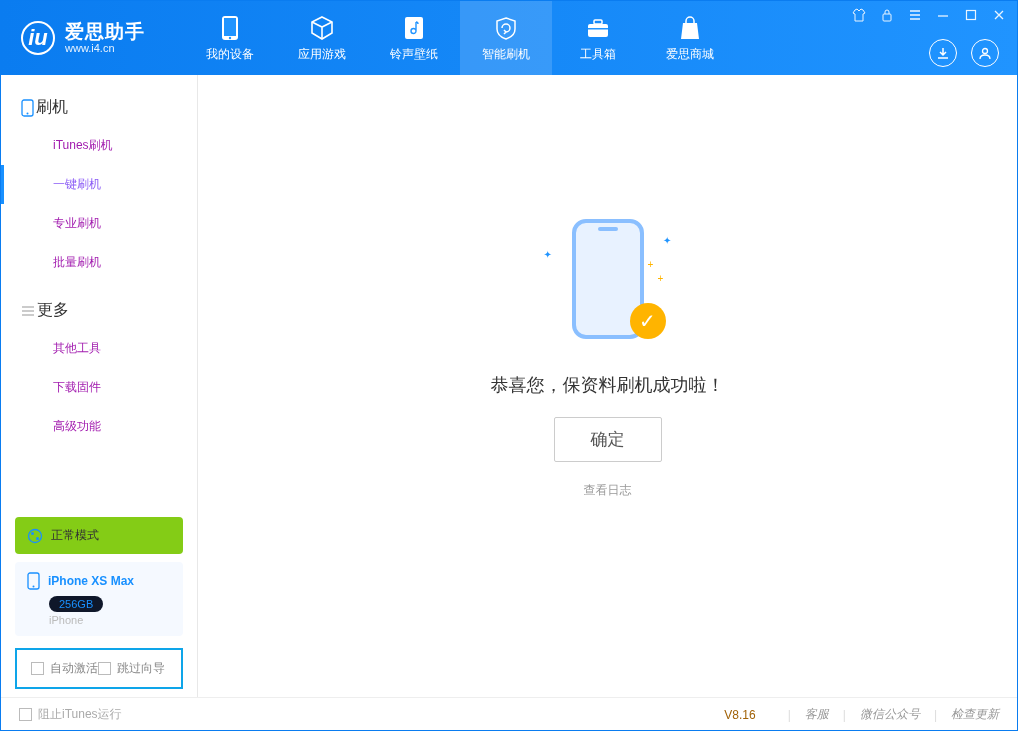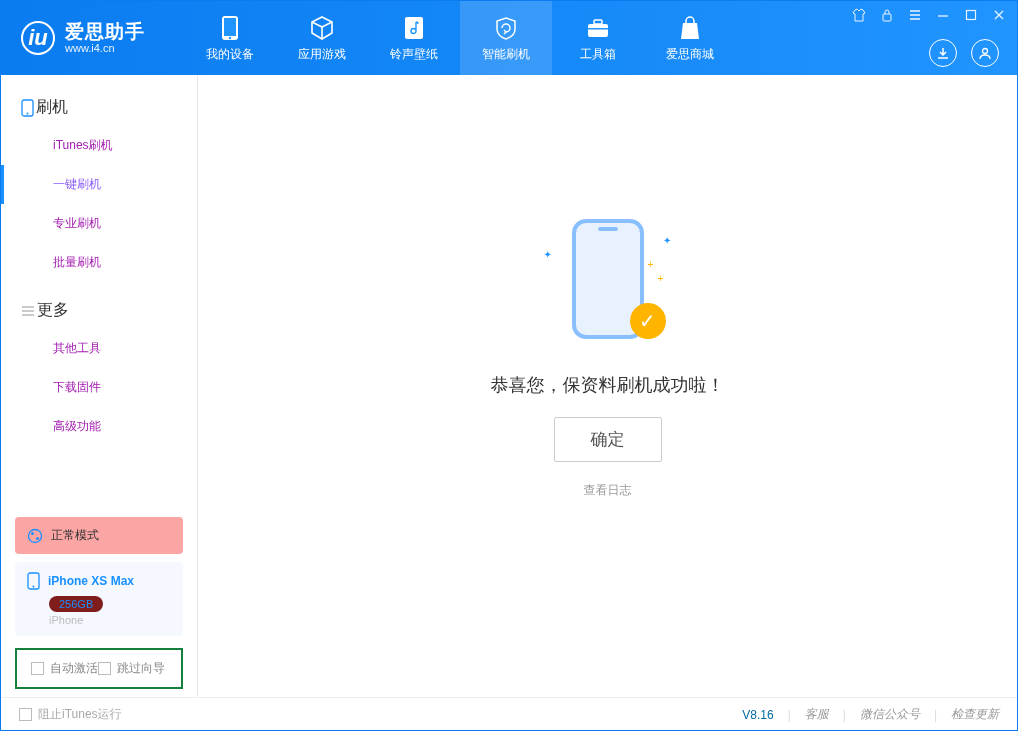--- a/index.html
+++ b/index.html
@@ -23,27 +23,27 @@
 .header-rt { position: absolute; right: 18px; bottom: 8px; display: flex; gap: 14px; }
 .header-rt .hricon { width: 28px; height: 28px; border: 1.5px solid #fff; border-radius: 50%; display: flex; align-items: center; justify-content: center; cursor: pointer; }
 
 .body-area { display: flex; height: 622px; }
 .sidebar { width: 197px; border-right: 1px solid #e8e8e8; display: flex; flex-direction: column; padding-top: 14px; }
 .side-group-title { display: flex; align-items: center; gap: 2px; padding: 8px 20px; font-size: 16px; color: #333; text-align: center; }
 .side-item { padding: 11px 20px 11px 52px; font-size: 12px; color: #a21caf; cursor: pointer; }
 .side-item.active { color: #8b5cf6; border-left: 3px solid #1890ff; padding-left: 49px; }
 
 .side-flex { flex: 1; }
-.mode-box { margin: 8px 14px; background: #fca5a5; border-radius: 4px; padding: 10px 12px; display: flex; align-items: center; gap: 8px; font-size: 12px; color: #333; cursor: pointer; }
+.mode-box { margin: 8px 14px; background: #84cc16; border-radius: 4px; padding: 10px 12px; display: flex; align-items: center; gap: 8px; font-size: 12px; color: #333; cursor: pointer; }
 .device-box { margin: 0 14px 12px; background: #f5f9ff; border-radius: 4px; padding: 10px 12px; font-size: 12px; cursor: pointer; }
 .device-name { color: #1890ff; font-weight: bold; display: flex; align-items: center; gap: 8px; }
-.device-cap { display: inline-block; background: #7f1d1d; color: #1890ff; border-radius: 10px; padding: 2px 10px; font-size: 11px; margin: 6px 0 2px 22px; }
+.device-cap { display: inline-block; background: #0f172a; color: #1890ff; border-radius: 10px; padding: 2px 10px; font-size: 11px; margin: 6px 0 2px 22px; }
 .device-type { color: #bbb; font-size: 11px; margin-left: 22px; }
 
-.checkbox-row { display: flex; padding: 10px 14px; border: 2px solid #15803d; margin: 0 14px 8px; }
+.checkbox-row { display: flex; padding: 10px 14px; border: 2px solid #0ea5e9; margin: 0 14px 8px; }
 .cb { display: flex; align-items: center; gap: 6px; font-size: 12px; color: #888; cursor: pointer; }
 .cb-box { width: 13px; height: 13px; border: 1px solid #bbb; }
 
 .main { flex: 1; display: flex; flex-direction: column; align-items: center; justify-content: center; gap: 20px; padding-bottom: 60px; }
 .success-ill { position: relative; width: 140px; height: 140px; }
 .phone-shape { width: 72px; height: 120px; border: 4px solid #8abfff; border-radius: 14px; position: absolute; left: 34px; top: 6px; background: #e8f2ff; }
 .phone-shape::before { content: ""; position: absolute; top: 4px; left: 50%; transform: translateX(-50%); width: 20px; height: 4px; background: #8abfff; border-radius: 2px; }
 .check-badge { position: absolute; right: 12px; bottom: 14px; width: 36px; height: 36px; background: #ffb400; border-radius: 50%; display: flex; align-items: center; justify-content: center; color: #fff; font-size: 20px; }
 .sparkle { position: absolute; color: #ffb400; font-size: 10px; }
 .sparkle.s1 { left: 6px; top: 36px; color: #2094ff; }
@@ -54,21 +54,21 @@
 .success-text { font-size: 18px; color: #333; }
 .ok-btn { border: 1px solid #ccc; background: #fff; padding: 10px 36px; font-size: 17px; color: #555; cursor: pointer; border-radius: 2px; }
 .log-link { font-size: 12px; color: #999; cursor: pointer; }
 
 .footer { height: 34px; border-top: 1px solid #eee; display: flex; align-items: center; padding: 0 18px; font-size: 12px; color: #999; }
 .footer .cb { color: #aaa; }
 .footer-spacer { flex: 1; }
 .footer-links { display: flex; align-items: center; gap: 14px; }
 .footer-links .sep { color: #ddd; }
 .footer-link { cursor: pointer; font-style: italic; }
-.ver { color: #0369a1; }
+.ver { color: #a16207; margin-right: 18px; }
 
 svg { display: block; }
 </style>
 </head>
 <body>
 
 <div class="header">
   <div class="logo-section">
     <div class="logo-icon">iu</div>
     <div class="logo-text">

